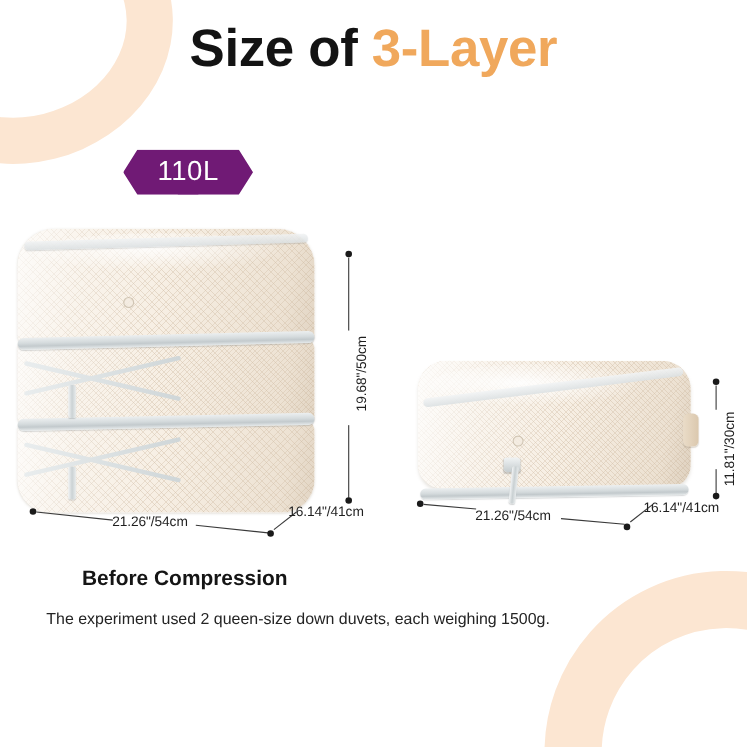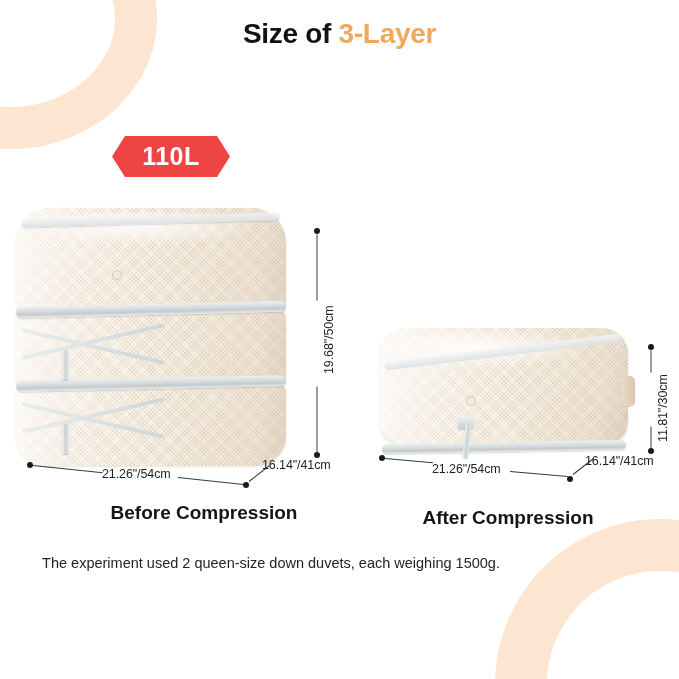--- a/index.html
+++ b/index.html
@@ -43,37 +43,37 @@
   
   .title-block {
     position: absolute;
     left: 0;
     top: 18px;
     width: 679px;
     text-align: center;
     line-height: 1.12;
   }
   .title-line {
-    font-size: 28px;
+    font-size: 48px;
     font-weight: bold;
     color: #131313;
     letter-spacing: -0.3px;
     white-space: nowrap;
   }
   .title-accent { color: #F0A85C; }
 
   
   .badge {
     position: absolute;
     color: #ffffff;
     font-size: 25px;
-    font-weight: bold;
+    font-weight: normal;
     letter-spacing: 0.5px;
     text-align: center;
-    background: #ef4444;
+    background: #701a75;
     padding: 6px 18px 7px 18px;
     clip-path: polygon(0% 50%, 11% 0%, 89% 0%, 100% 50%, 89% 100%, 58% 100%, 50% 128%, 42% 100%, 11% 100%);
     line-height: 1.12;
   }
   .badge-110 { left: 112px; top: 136px; width: 82px; }
   .badge-66  { left: 470px; top: 254px; width: 66px; }
 
   
   .bag-wrap { position: absolute; }
 
@@ -323,21 +323,21 @@
 
   <div class="dim-dot" style="left:27px; top:462px;"></div>
   <div class="dim-line" style="left:33px; top:465px; width:70px; height:1px; transform:rotate(6deg);"></div>
   <div class="dim-label" style="left:102px; top:467px;">21.26"/54cm</div>
   <div class="dim-line" style="left:178px; top:477px; width:66px; height:1px; transform:rotate(6deg);"></div>
   <div class="dim-dot" style="left:243px; top:482px;"></div>
 
   <div class="dim-line" style="left:249px; top:481px; width:26px; height:1px; transform:rotate(-38deg);"></div>
   <div class="dim-label" style="left:262px; top:458px;">16.14"/41cm</div>
 
-  <div class="caption" style="left:0px; top:502px; width:336px;padding-left:36px;">Before Compression</div>
+  <div class="caption" style="left:0px; top:516px; width:336px;">Before Compression</div>
 
 
   <div class="bag-wrap bag-right">
     <div class="flat-body">
       <div class="mesh"></div>
       <div class="flat-shade"></div>
       <div class="flat-top-gloss"></div>
       <div class="flat-seam-top"></div>
       <div class="grommet" style="left:86px; top:68px;"></div>
     </div>
@@ -355,17 +355,16 @@
 
   <div class="dim-dot" style="left:379px; top:455px;"></div>
   <div class="dim-line" style="left:385px; top:458px; width:48px; height:1px; transform:rotate(5deg);"></div>
   <div class="dim-label" style="left:432px; top:462px;">21.26"/54cm</div>
   <div class="dim-line" style="left:510px; top:471px; width:58px; height:1px; transform:rotate(5deg);"></div>
   <div class="dim-dot" style="left:567px; top:476px;"></div>
 
   <div class="dim-line" style="left:573px; top:474px; width:26px; height:1px; transform:rotate(-38deg);"></div>
   <div class="dim-label" style="left:585px; top:454px;">16.14"/41cm</div>
 
-  <div class="caption" style="left:340px; top:507px; width:336px;">After Compression</div>
 
   <div class="footnote">The experiment used 2 queen-size down duvets, each weighing 1500g.</div>
 
 </div>
 
 </body></html>

